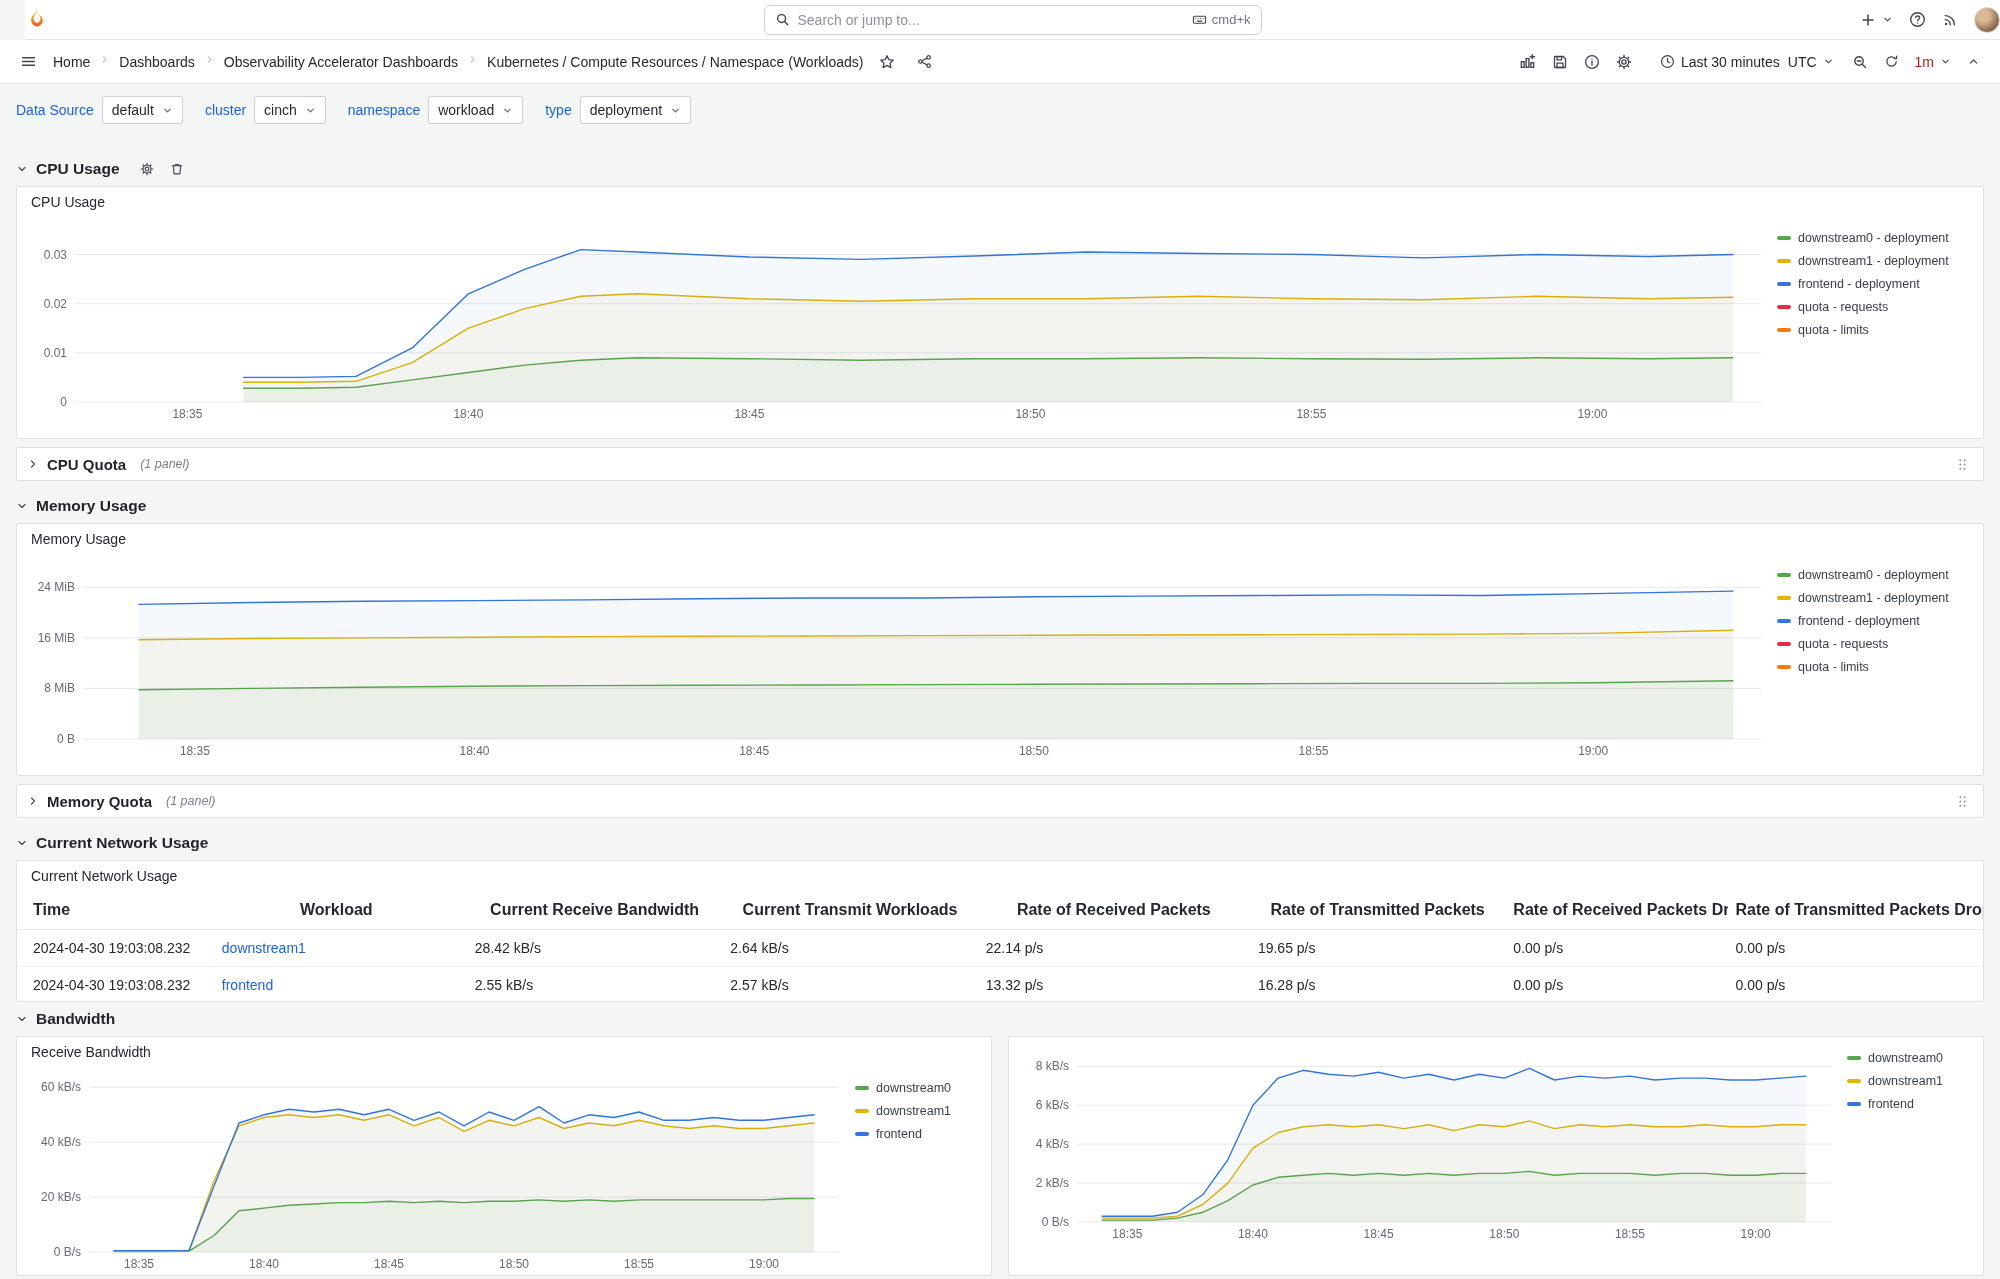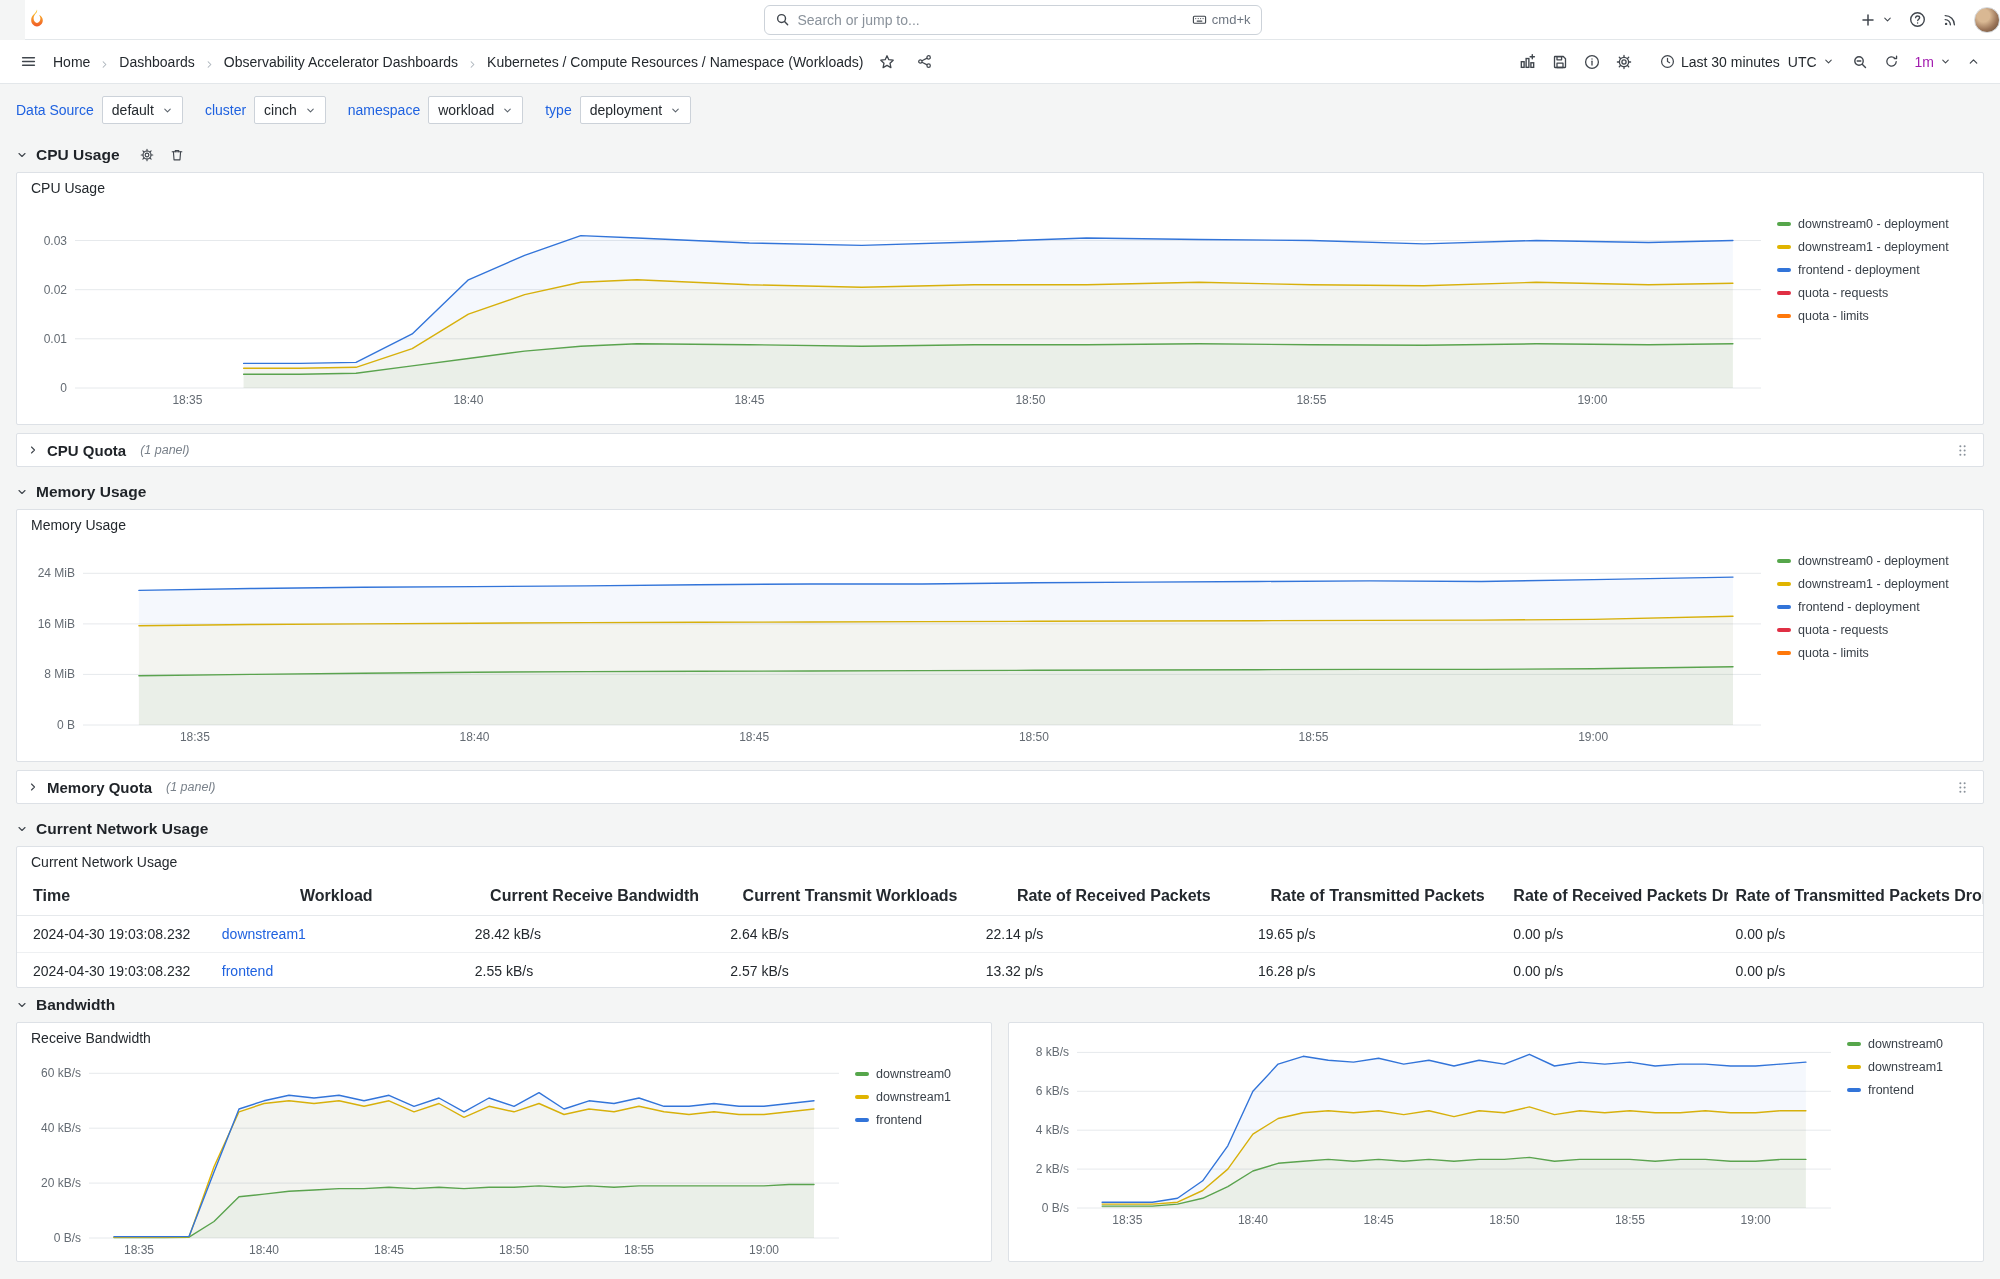--- a/index.html
+++ b/index.html
@@ -35,33 +35,33 @@
     width:26px; height:26px; border-radius:50%;
     background: radial-gradient(circle at 35% 32%, #d9b893 0 28%, #9a7458 62%, #5d4632 100%);
     border:1px solid #d5d9dd;
   }
 
   
   .toolbar {
     height: 44px; background:#fff; border-bottom:1px solid #e3e7ea;
     display:flex; align-items:center; padding:0 14px; gap:10px;
   }
-  .breadcrumb { display:flex; align-items:flex-end; gap:9px; white-space:nowrap; }
+  .breadcrumb { display:flex; align-items:flex-start; gap:9px; white-space:nowrap; }
   .breadcrumb .crumb { color:#24292e; }
   .breadcrumb .sep { color:#aab2ba; display:flex; }
   .toolbar-right { margin-left:auto; display:flex; align-items:flex-end; gap:4px; }
-  .tb-btn { height:30px; padding:0 6px; border-radius:2px; color:#a21caf; }
+  .tb-btn { height:30px; padding:0 6px; border-radius:2px; color:#b91c1c; }
   .timepicker { font-size:14px; color:#24292e; padding:0 8px; }
   .tp-tz { margin-left:2px; }
   .divider-sp { width:6px; }
 
   
   .dash { padding: 8px 16px 0; }
 
-  .submenu { display:flex; align-items:center; gap:22px; margin:4px 0 14px; }
+  .submenu { display:flex; align-items:center; gap:22px; margin:4px 0 28px; }
   .var { display:flex; align-items:center; gap:8px; }
   .var-label { color:#1f62e0; font-size:14px; }
   .var-select {
     height:28px; background:#fff; border:1px solid #ccd2d9; border-radius:2px;
     display:flex; align-items:center; gap:8px; padding:0 9px; color:#24292e; cursor:pointer;
   }
   .var-select .icon { color:#5a626b; }
 
   .section-header { display:flex; align-items:center; gap:8px; height:34px; }
   .section-title { font-size:15.5px; font-weight:600; color:#1f2328; }

